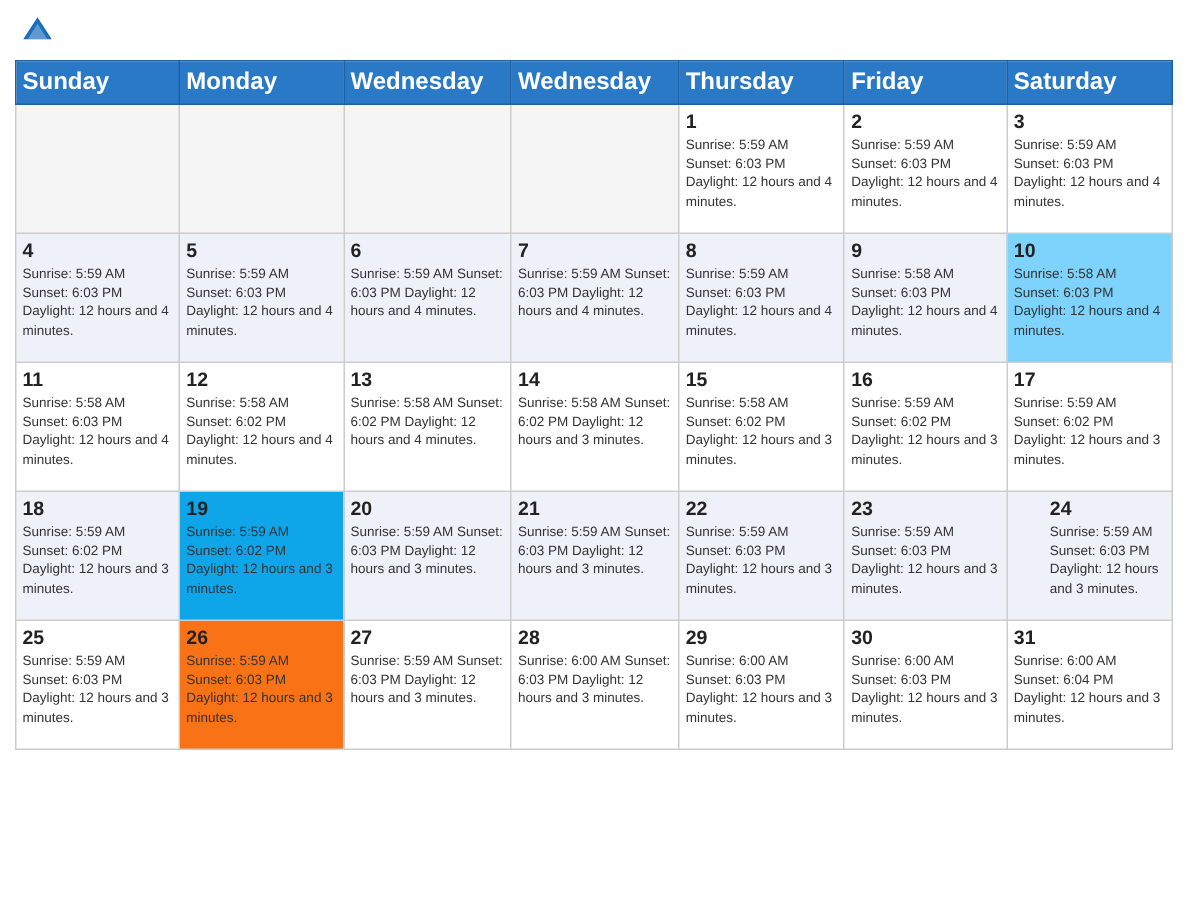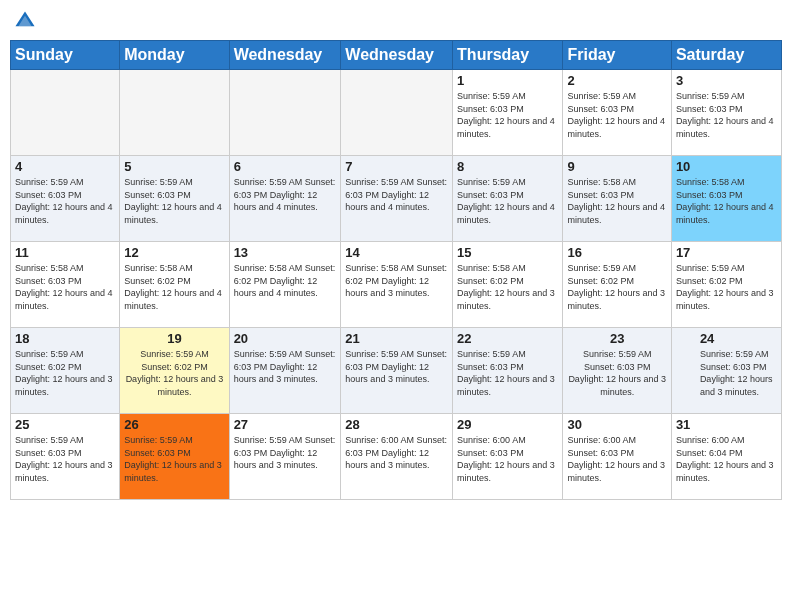--- a/index.html
+++ b/index.html
@@ -264,21 +264,21 @@
         </td>
       </tr>
       <tr>
         <td style="background: rgb(238, 242, 248);">
           <span class="day-num">18</span>
           <div class="day-info">Sunrise: 5:59 AM
 Sunset: 6:02 PM
 Daylight: 12 hours
 and 3 minutes.</div>
         </td>
-        <td style="background: #fef9c3; text-align: center;">
+        <td style="background: #0ea5e9;">
           <span class="day-num">19</span>
           <div class="day-info">Sunrise: 5:59 AM
 Sunset: 6:02 PM
 Daylight: 12 hours
 and 3 minutes.</div>
         </td>
         <td style="background: rgb(238, 242, 248);">
           <span class="day-num">20</span>
           <div class="day-info">Sunrise: 5:59 AM
 Sunset: 6:03 PM
@@ -292,21 +292,21 @@
 Daylight: 12 hours
 and 3 minutes.</div>
         </td>
         <td style="background: rgb(238, 242, 248);">
           <span class="day-num">22</span>
           <div class="day-info">Sunrise: 5:59 AM
 Sunset: 6:03 PM
 Daylight: 12 hours
 and 3 minutes.</div>
         </td>
-        <td style="background: rgb(238, 242, 248); text-align: center;">
+        <td style="background: rgb(238, 242, 248);">
           <span class="day-num">23</span>
           <div class="day-info">Sunrise: 5:59 AM
 Sunset: 6:03 PM
 Daylight: 12 hours
 and 3 minutes.</div>
         </td>
         <td style="background: rgb(238, 242, 248); padding-left: 28px;">
           <span class="day-num">24</span>
           <div class="day-info">Sunrise: 5:59 AM
 Sunset: 6:03 PM

